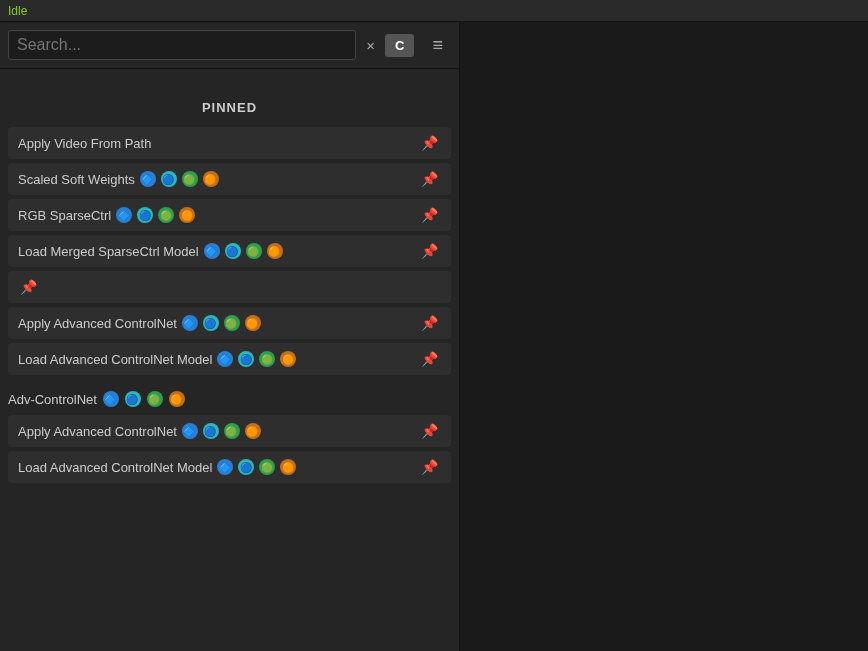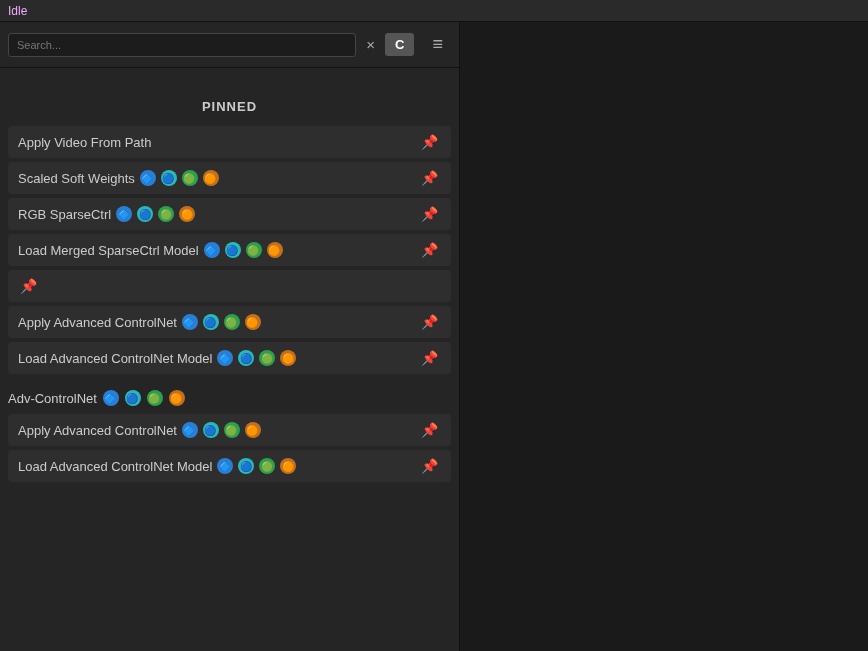--- a/index.html
+++ b/index.html
@@ -17,21 +17,21 @@
     #titlebar {
       background: #2a2a2a;
       height: 22px;
       display: flex;
       align-items: center;
       padding: 0 8px;
       border-bottom: 1px solid #111;
     }
     #titlebar span {
       font-size: 12px;
-      color: #f0abfc;
+      color: #84cc16;
     }
 
     
     #main {
       display: flex;
       height: calc(651px - 22px);
     }
 
     
     #sidebar {
@@ -52,21 +52,21 @@
       gap: 6px;
       border-bottom: 1px solid #111;
     }
     #search-input {
       flex: 1;
       background: #1c1c1c;
       border: 1px solid #444;
       border-radius: 3px;
       color: #aaa;
       padding: 5px 8px;
-      font-size: 11px;
+      font-size: 16px;
       outline: none;
     }
     #clear-btn {
       background: none;
       border: none;
       color: #aaa;
       cursor: pointer;
       font-size: 15px;
       padding: 2px 4px;
     }

